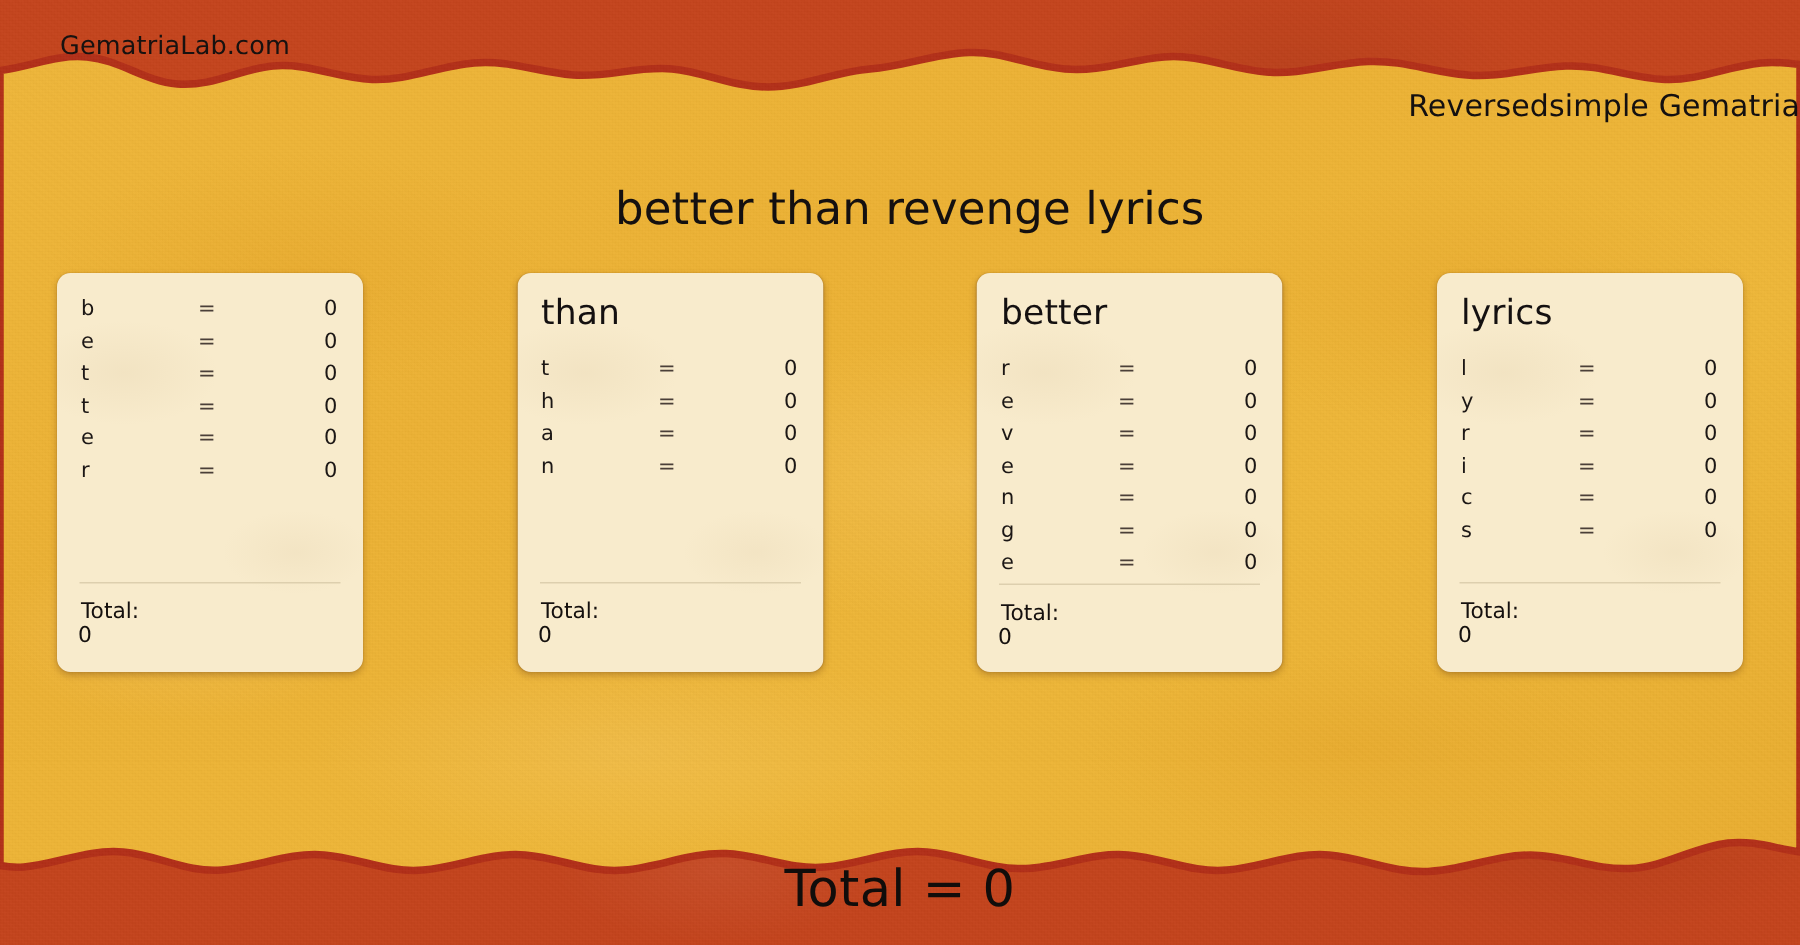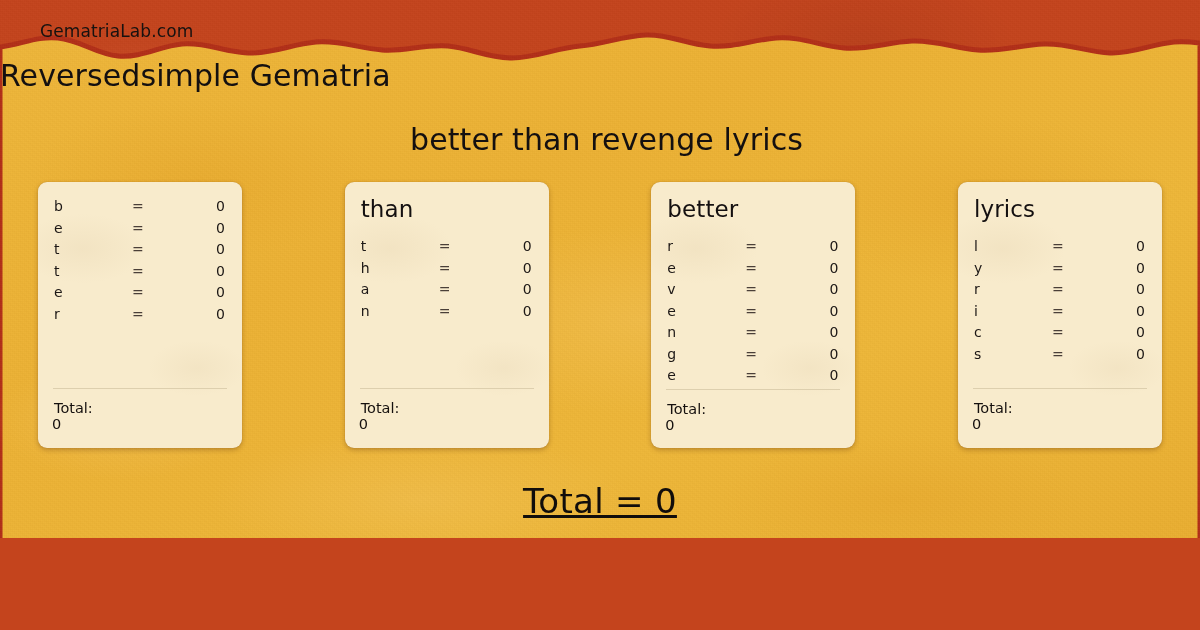--- a/index.html
+++ b/index.html
@@ -14,21 +14,21 @@
     font-family: "DejaVu Sans", sans-serif;
     background: #c4441d;
     position: relative;
   }
 
   
   #stage {
     position: absolute;
     inset: 0;
     width: 1200px;
-    height: 538px;
+    height: 630px;
     overflow: hidden;
   }
 
   
   .red-base {
     position: absolute;
     inset: 0;
     background-color: #c4441d;
     background-image:
       radial-gradient(ellipse 180px 90px at 12% 18%, rgba(255,255,255,.055), rgba(255,255,255,0) 70%),
@@ -75,22 +75,22 @@
     color: #171210;
     letter-spacing: .1px;
     white-space: nowrap;
   }
 
   
   .title {
     position: absolute;
     left: 0; right: 0;
     top: 58px;
-    text-align: left;
-    font-size: 30px;
+    text-align: right;
+    font-size: 20px;
     font-weight: 400;
     color: #141010;
     letter-spacing: .1px;
   }
   .subtitle {
     position: absolute;
     left: 13px; right: 0;
     top: 122px;
     text-align: center;
     font-size: 30px;
@@ -188,21 +188,20 @@
   
   .footer-total {
     position: absolute;
     left: 0; right: 0;
     bottom: 17px;
     text-align: center;
     font-size: 34px;
     font-weight: 400;
     color: #110d0b;
     letter-spacing: .3px;
-    text-decoration: underline;
   }
 </style>
 </head>
 <body>
 
 <div id="stage">
 
   <div class="red-base"></div>
 
   <div class="gold-panel">

